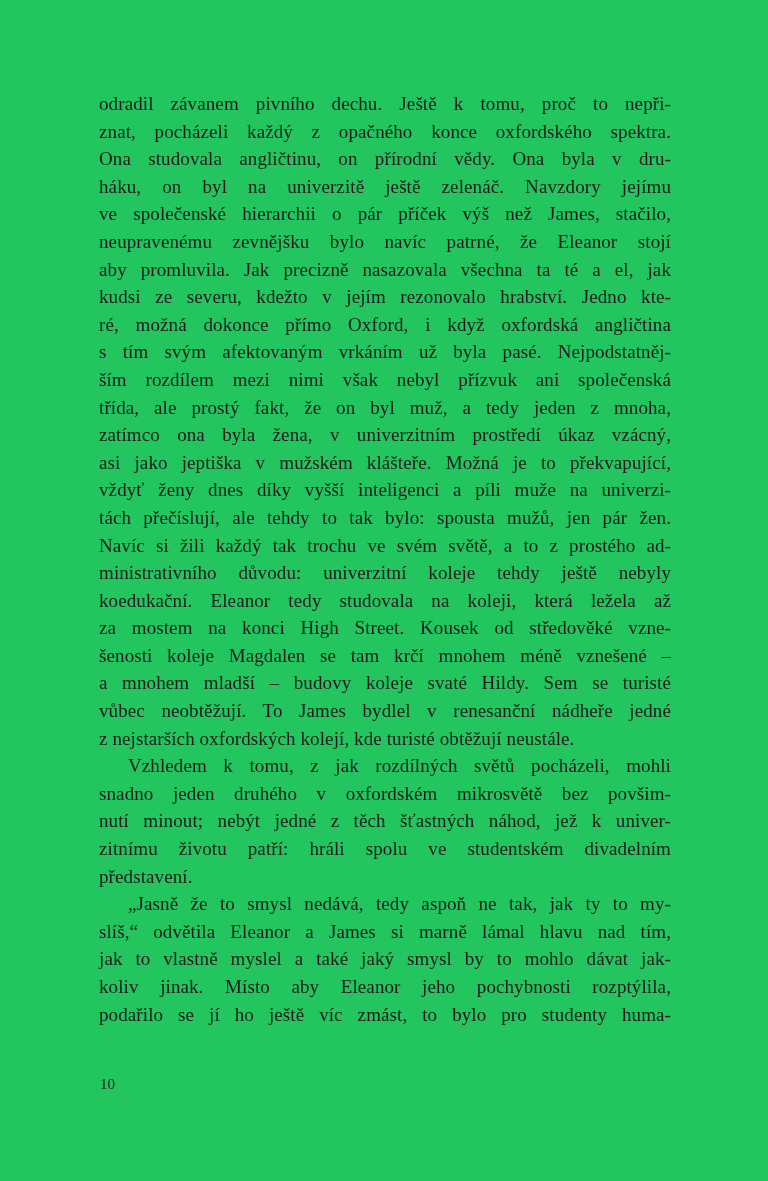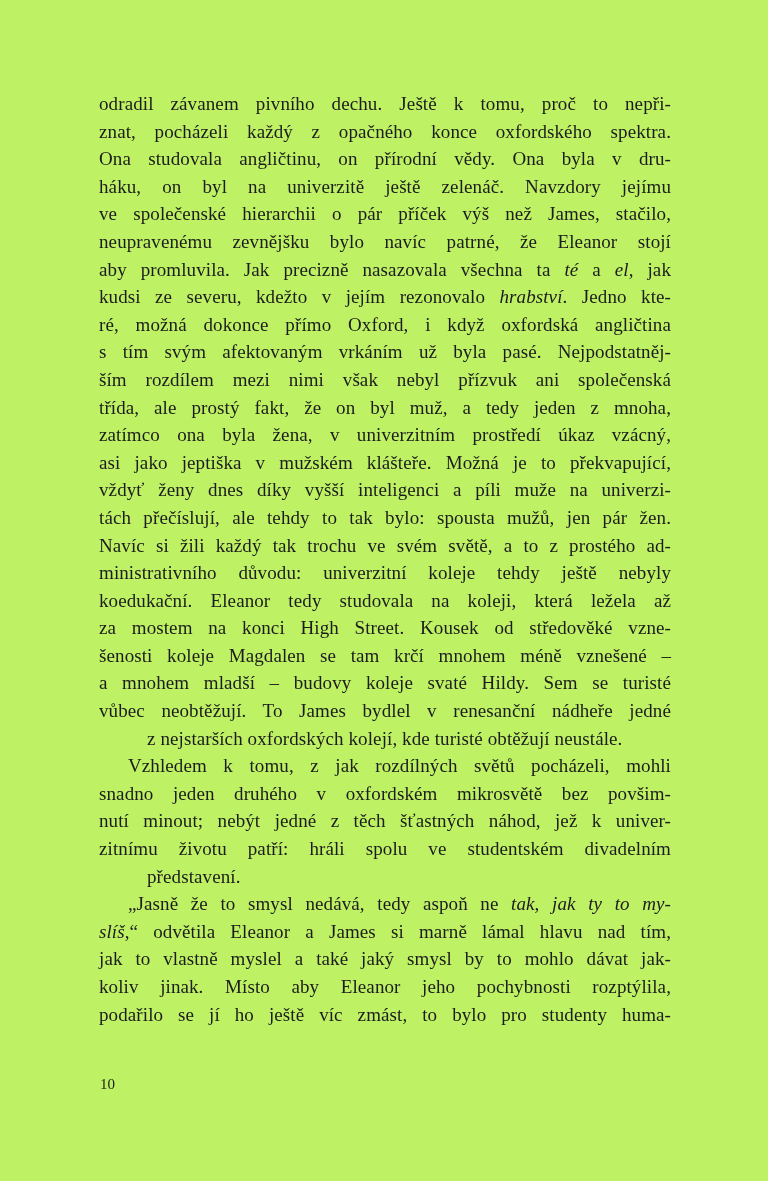--- a/index.html
+++ b/index.html
@@ -4,21 +4,21 @@
 <style>
   html, body {
     margin: 0;
     padding: 0;
     background: #ffffff;
   }
   .book-page {
     position: relative;
     width: 768px;
     height: 1181px;
-    background: #bef264;
+    background: #22c55e;
     color: #1c1c1c;
     font-family: "Liberation Serif", "DejaVu Serif", serif;
     overflow: hidden;
   }
   .text-block {
     position: absolute;
     left: 99px;
     top: 90px;
     width: 572px;
     font-size: 19px;
@@ -27,26 +27,25 @@
   }
   .para { margin: 0; padding: 0; }
   .line {
     text-align: justify;
     text-align-last: justify;
     min-height: 27.6px;
   }
   .line.last {
     text-align: center;
     text-align-last: left;
-    margin-left: 48px;
   }
   .para.indent .line:first-child {
     text-indent: 29px;
   }
-  .i { font-style: italic; }
+  .i { }
   .page-number {
     position: absolute;
     left: 100px;
     top: 1076px;
     font-size: 15px;
     color: #1c1c1c;
     text-align: center;
   }
 </style>
 </head>

